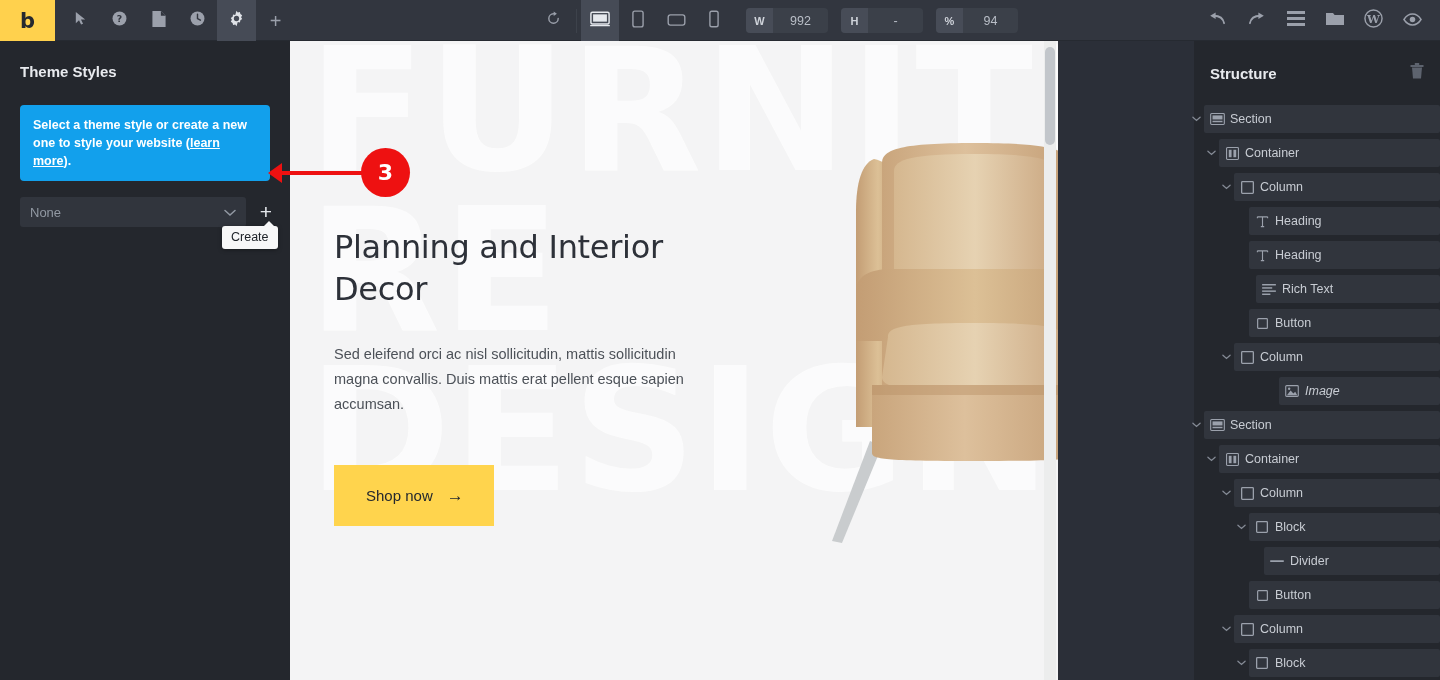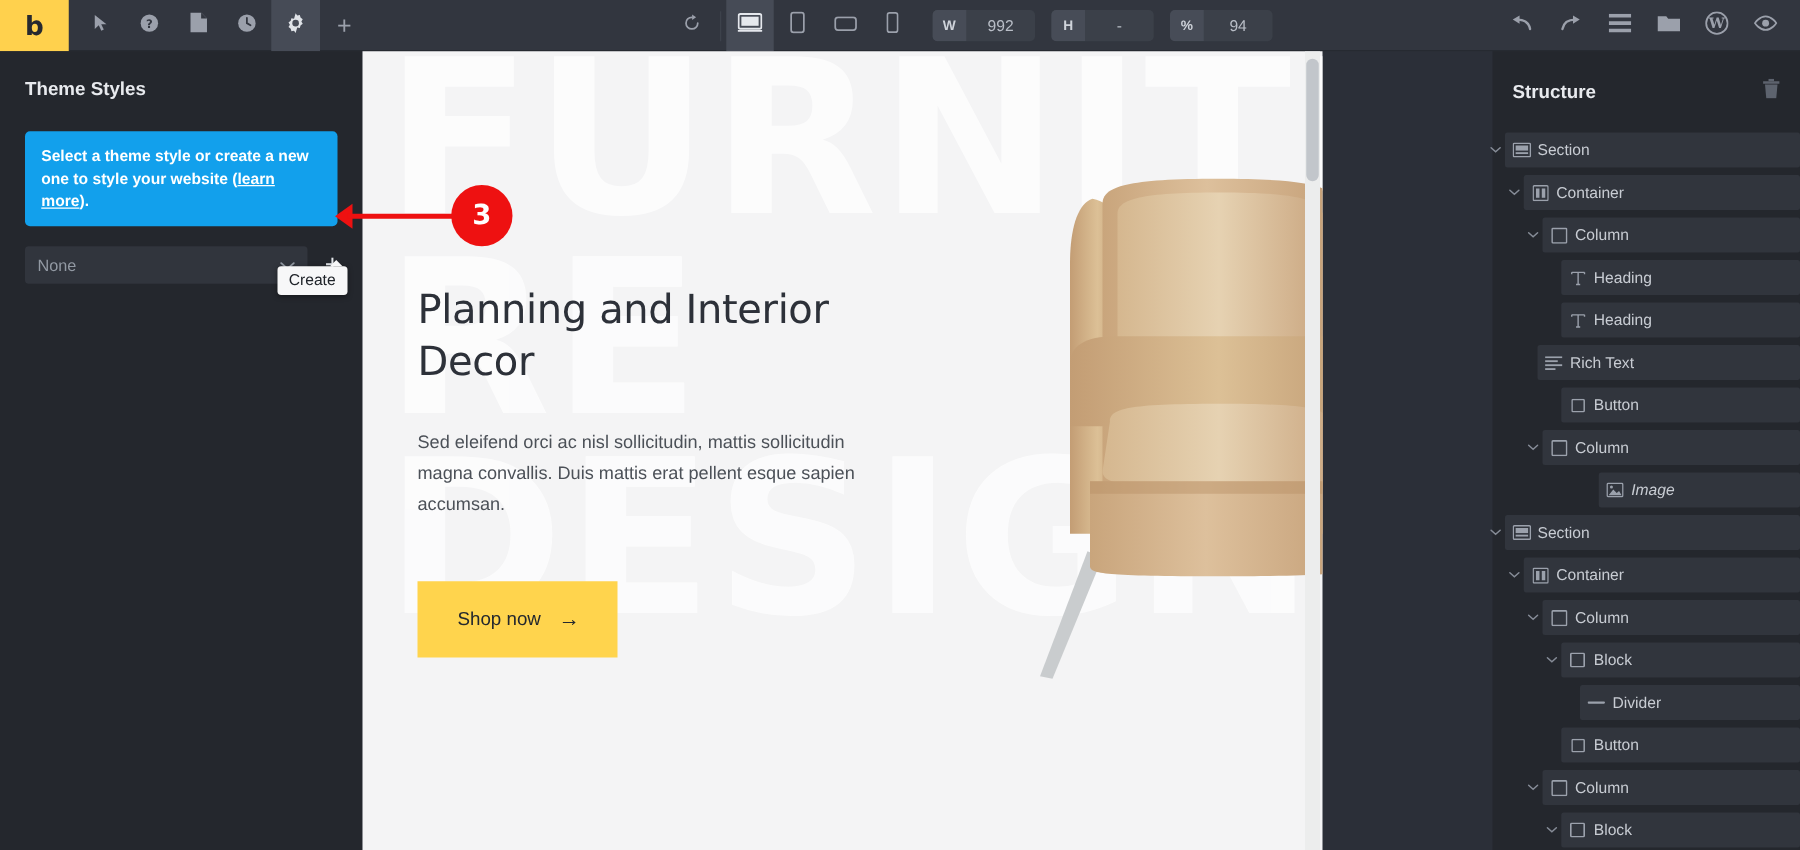--- a/index.html
+++ b/index.html
@@ -94,21 +94,21 @@
     padding: 0 10px;
     color: #9299a3; font-size: 13px;
   }
   .plus-btn {
     width: 28px; height: 28px; margin-left: 6px;
     display: flex; align-items: center; justify-content: center;
     color: #e3e6ea; font-size: 21px; font-weight: 300;
     position: relative;
   }
   .tooltip {
-    position: absolute; top: 172px; left: 222px;
+    position: absolute; top: 185px; left: 222px;
     background: #f7f7f8; color: #20242a;
     font-size: 12.5px;
     padding: 4px 9px 5px 9px;
     border-radius: 3px;
     box-shadow: 0 1px 4px rgba(0,0,0,.35);
   }
   .tooltip:before {
     content: ""; position: absolute;
     top: -5px; left: 42px;
     border-left: 5px solid transparent;
@@ -552,21 +552,21 @@
           <span class="ticon">
             <svg width="13" height="13" viewBox="0 0 14 14">
               <path d="M1.5 2 H12.5 M7 2 V12.5" stroke="currentColor" stroke-width="1.2" fill="none"></path>
               <path d="M1.5 2 V3.6 M12.5 2 V3.6 M5.2 12.5 H8.8" stroke="currentColor" stroke-width="1.2"></path>
             </svg>
           </span>
           <span>Heading</span>
         </div>
       </div>
       <div class="trow">
-        <div class="tpill" style="margin-left: 36px;">
+        <div class="tpill" style="margin-left: 62px;">
           <span class="ticon">
             <svg width="14" height="11" viewBox="0 0 15 12">
               <rect y="0" width="15" height="1.6" fill="currentColor"></rect>
               <rect y="3.5" width="11" height="1.6" fill="currentColor"></rect>
               <rect y="7" width="15" height="1.6" fill="currentColor"></rect>
               <rect y="10.4" width="9" height="1.6" fill="currentColor"></rect>
             </svg>
           </span>
           <span>Rich Text</span>
         </div>

